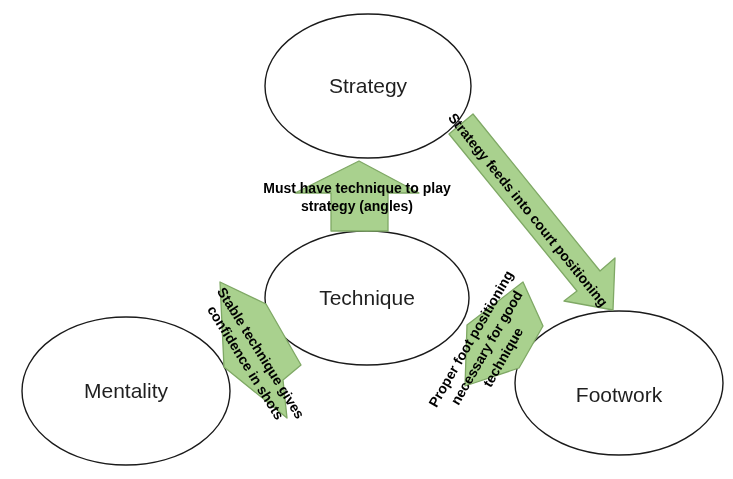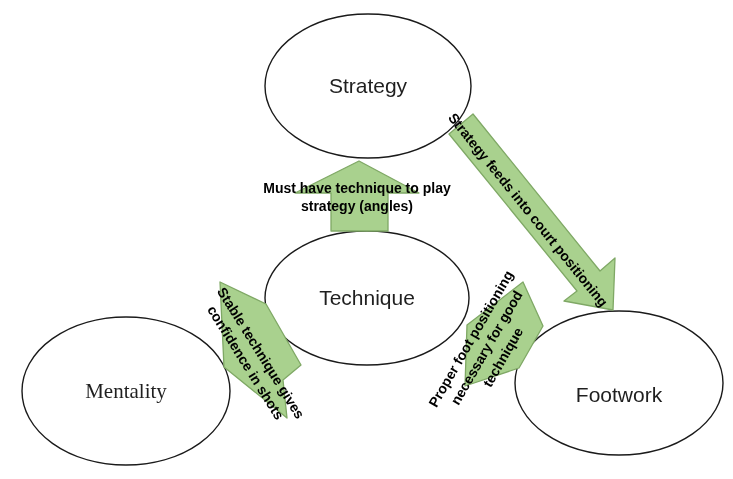--- a/index.html
+++ b/index.html
@@ -59,21 +59,21 @@
 
     <polygon points="449,134 577,291 564,301 613,310 615,258 600,271 473,114" stroke-width="1.3" stroke-linejoin="round" fill="#a9d18e" stroke="#7fa865"></polygon>
 
     <polygon points="220,282 266,304 301,365 283,380 287,418 224,367" stroke-width="1.3" stroke-linejoin="round" fill="#a9d18e" stroke="#7fa865"></polygon>
 
     <polygon points="523,282 543,326 519,368 465,386 467,325" stroke-width="1.3" stroke-linejoin="round" fill="#a9d18e" stroke="#7fa865"></polygon>
   </svg>
 
   <div class="node-label" style="left:368px; top:86px;">Strategy</div>
   <div class="node-label" style="left:367px; top:298px;">Technique</div>
-  <div class="node-label" style="left:126px; top:391px;font-family:Liberation Serif, serif;">Mentality</div>
+  <div class="node-label" style="left:126px; top:391px;">Mentality</div>
   <div class="node-label" style="left:619px; top:395px;">Footwork</div>
 
   <div class="arrow-label lbl-up">
     <div class="line">Must have technique to play</div>
     <div class="line">strategy (angles)</div>
   </div>
 
   <div class="arrow-label lbl-diag">
     <div class="line">Strategy feeds into court positioning</div>
   </div>

